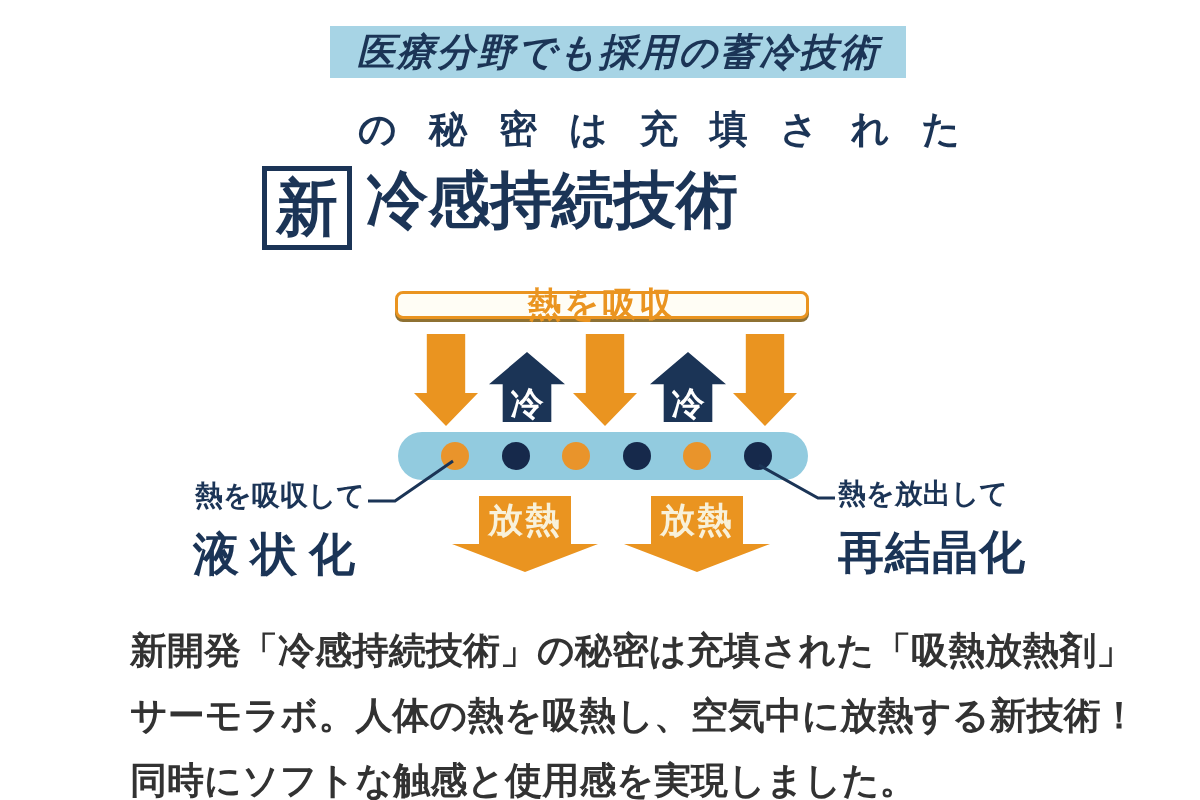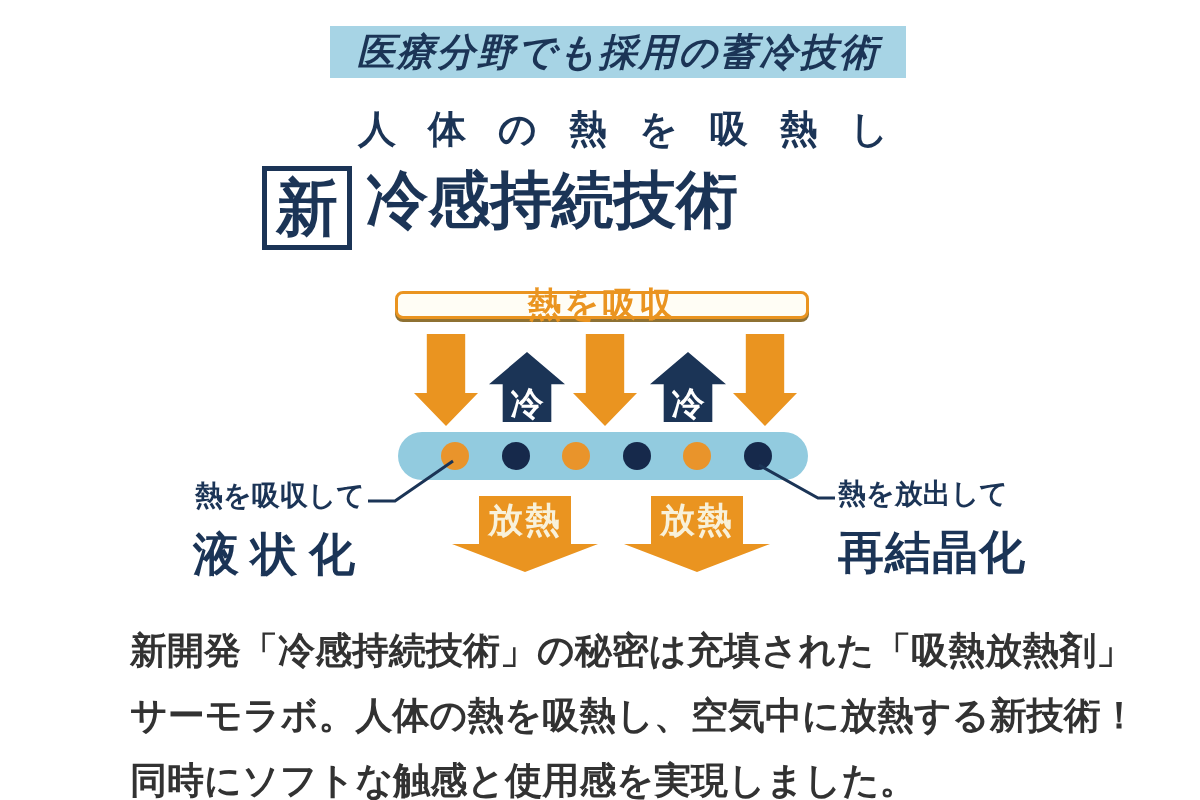--- a/index.html
+++ b/index.html
@@ -89,21 +89,21 @@
 </style>
 </head>
 <body>
 
 <div class="stage">
 
   <div class="banner">
     <span class="banner-label">医療分野でも採用の蓄冷技術</span>
   </div>
 
-  <div class="tagline">人体の熱を吸熱し</div>
+  <div class="tagline">の秘密は充填された</div>
   <div class="badge-box">
     <span>新</span>
   </div>
   <div class="main-title">冷感持続技術</div>
 
   <div class="absorb-box">
     <span>熱を吸収</span>
   </div>
 
   <div class="down-arrow" style="left:414px;"></div>

